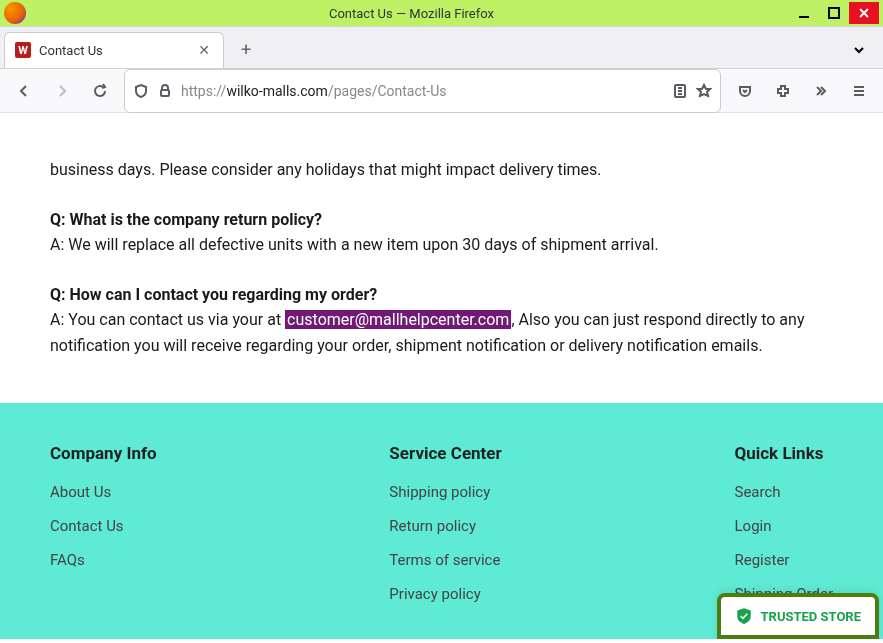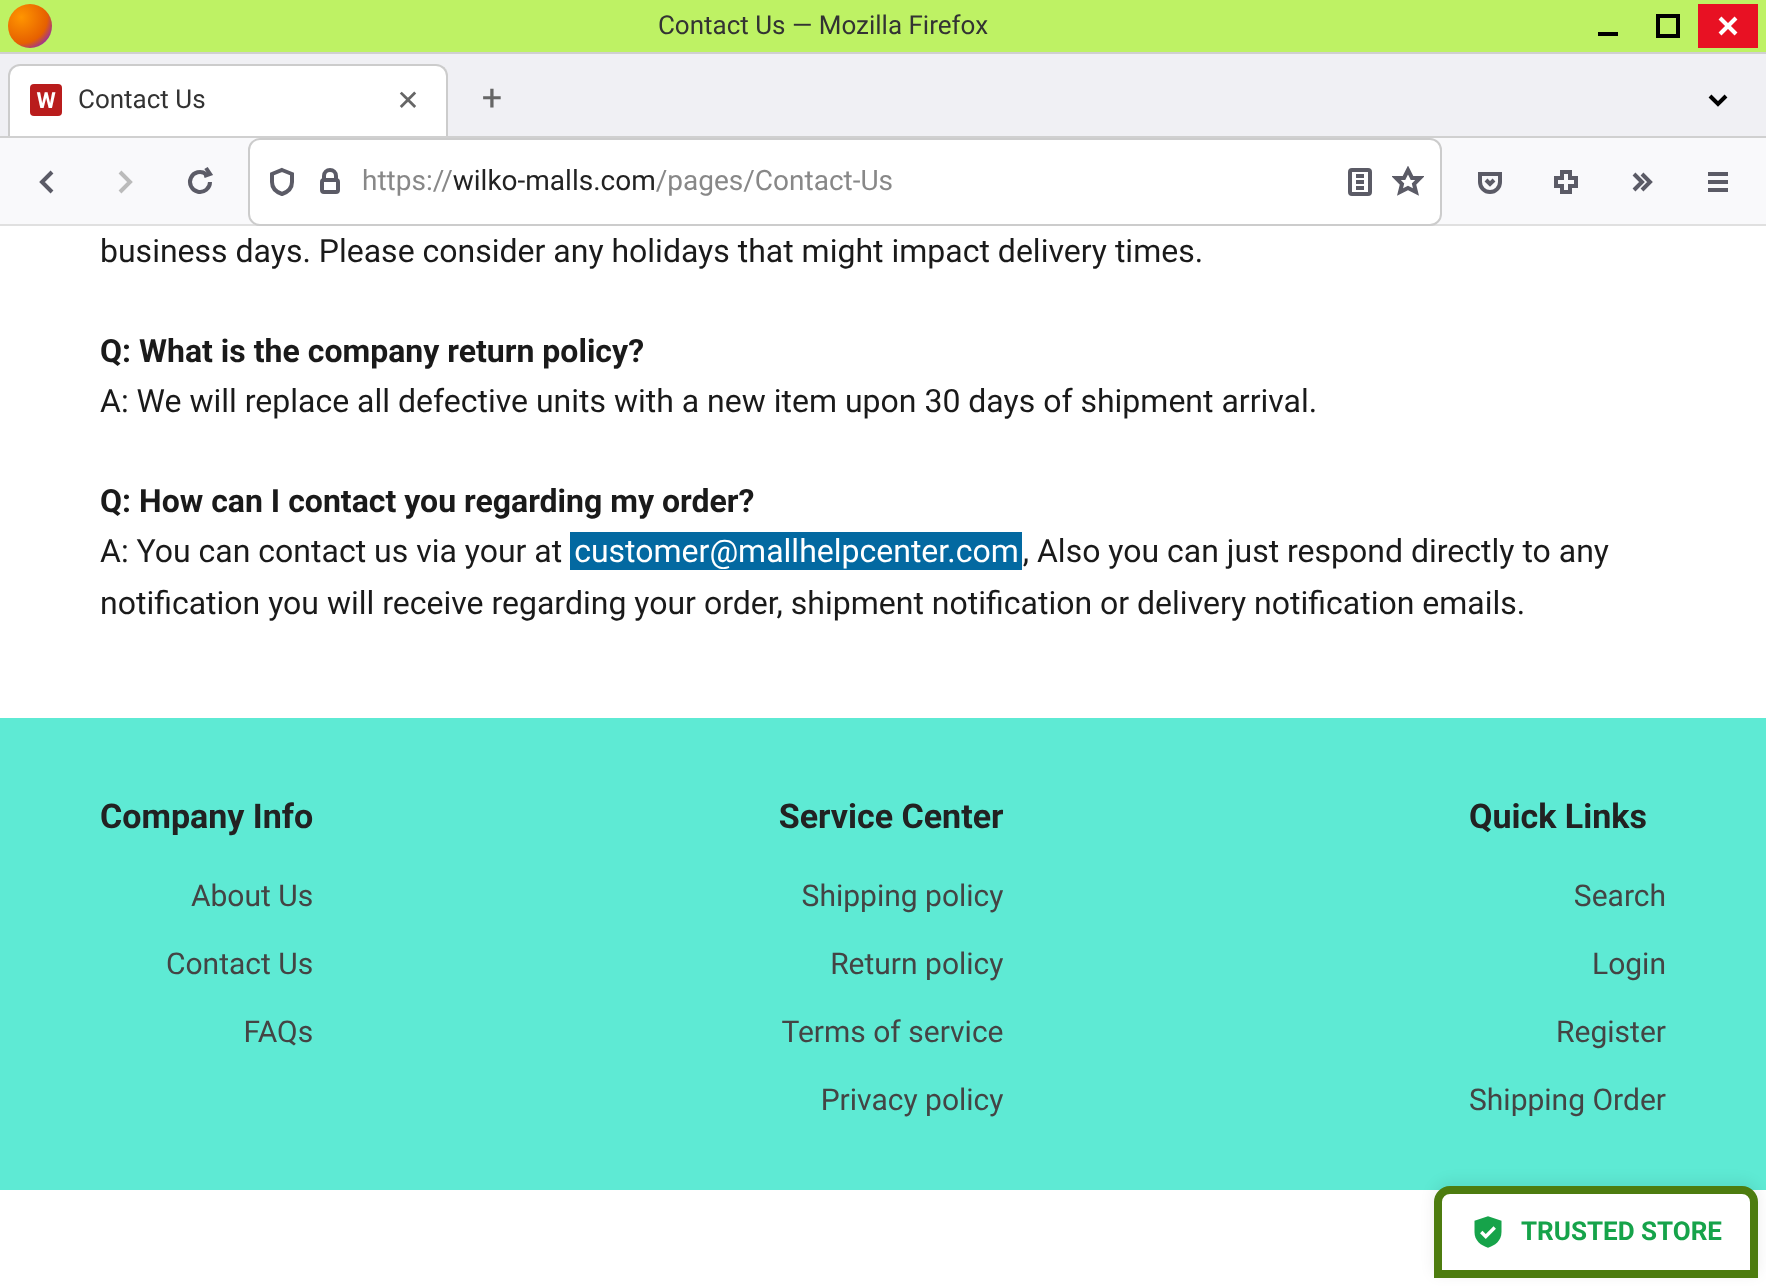--- a/index.html
+++ b/index.html
@@ -28,29 +28,29 @@
     .tb-btn { width: 28px; height: 28px; display: flex; align-items: center; justify-content: center; border-radius: 4px; color: #5b5b66; }
     .tb-btn.disabled { color: #bbb; }
     .url-bar { flex: 1; height: 44px; background: #fff; border: 1px solid #ccc; border-radius: 6px; display: flex; align-items: center; padding: 0 8px; gap: 8px; font-size: 14px; }
     .url-icon { color: #5b5b66; display: flex; align-items: center; }
     .url-text { flex: 1; color: #888; }
     .url-text .domain { color: #222; }
     .tb-right { display: flex; gap: 10px; align-items: center; }
     
     
     .viewport { height: calc(643px - 27px - 42px - 44px); overflow: hidden; position: relative; }
-    .page { padding: 0 50px; font-size: 16px; color: #1a1a1a; line-height: 1.6; }
+    .page { padding: 0 50px; font-size: 16px; color: #1a1a1a; line-height: 1.6; margin-top: 44px; }
     .para { margin-bottom: 24px; }
     .q { font-weight: bold; }
-    .highlight { background: #0369a1; color: #fff; padding: 0 2px; }
+    .highlight { background: #701a75; color: #fff; padding: 0 2px; }
     
     
     .footer { background: #5eead4; margin-top: 44px; padding: 40px 50px 20px; display: flex; justify-content: space-between; }
     .fcol h3 { font-size: 17px; font-weight: bold; margin-bottom: 20px; color: #222; }
-    .fcol .flink { display: block; font-size: 15px; color: #444; margin-bottom: 16px; text-decoration: none; text-align: right; }
+    .fcol .flink { display: block; font-size: 15px; color: #444; margin-bottom: 16px; text-decoration: none; }
     
     
     .trusted { position: absolute; bottom: 4px; right: 4px; background: #fff; border: 4px solid #4d7c0f; border-radius: 8px 8px 0 0; padding: 10px 14px; display: flex; align-items: center; gap: 8px; font-size: 13px; font-weight: bold; color: #16a34a; box-shadow: 0 -2px 8px rgba(0,0,0,0.08); }
     .shield { width: 18px; height: 18px; }
     
     .svg-icon { width: 16px; height: 16px; stroke: currentColor; fill: none; stroke-width: 2; }
   </style>
 </head>
 <body>
 

